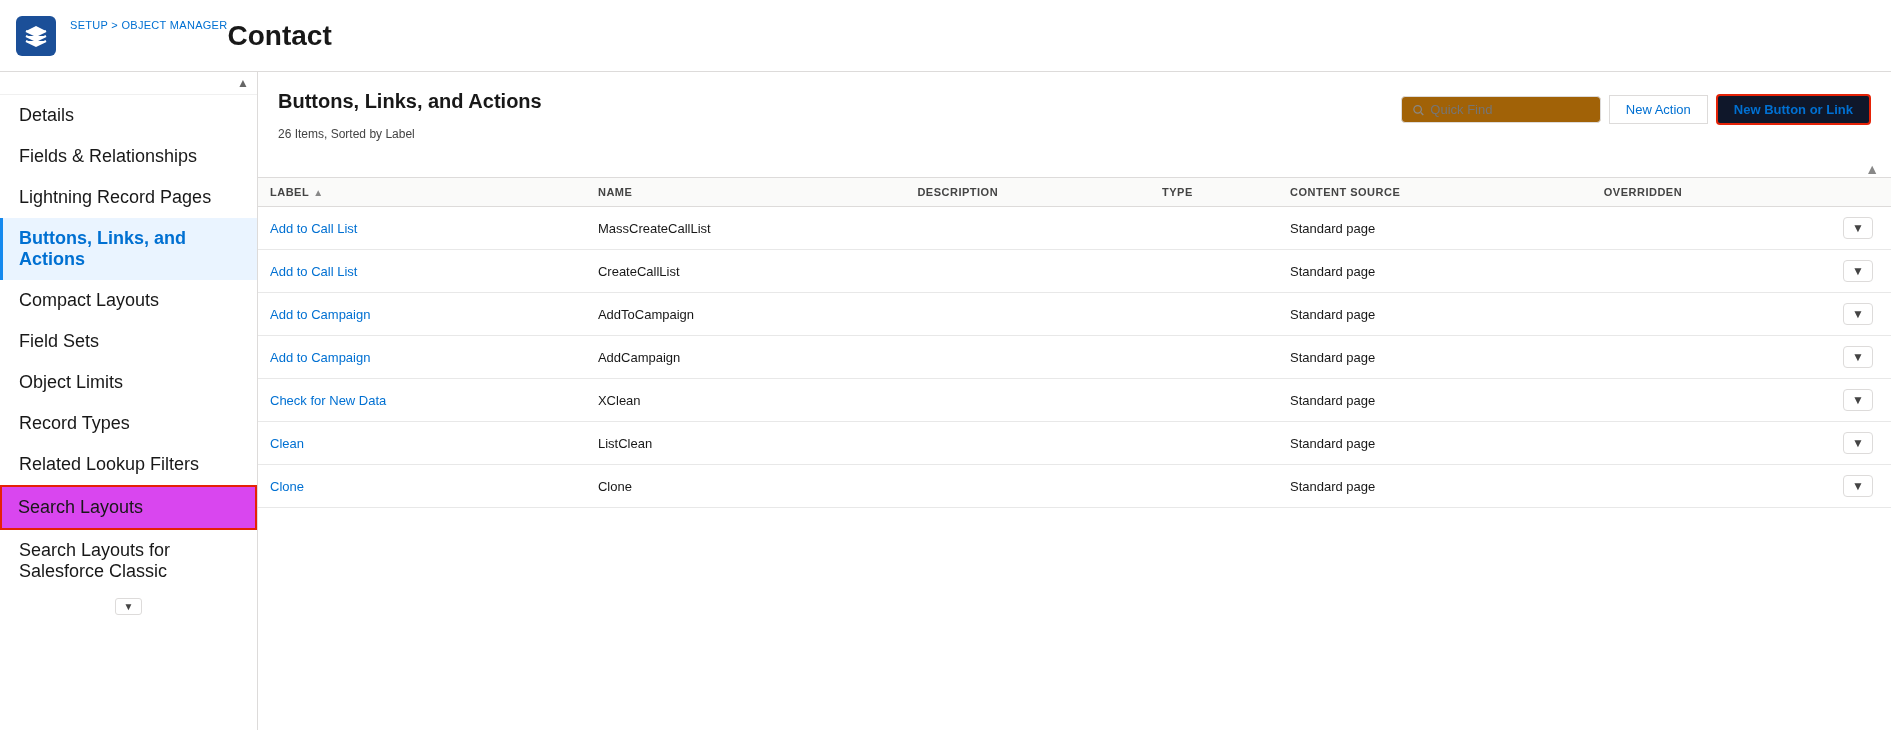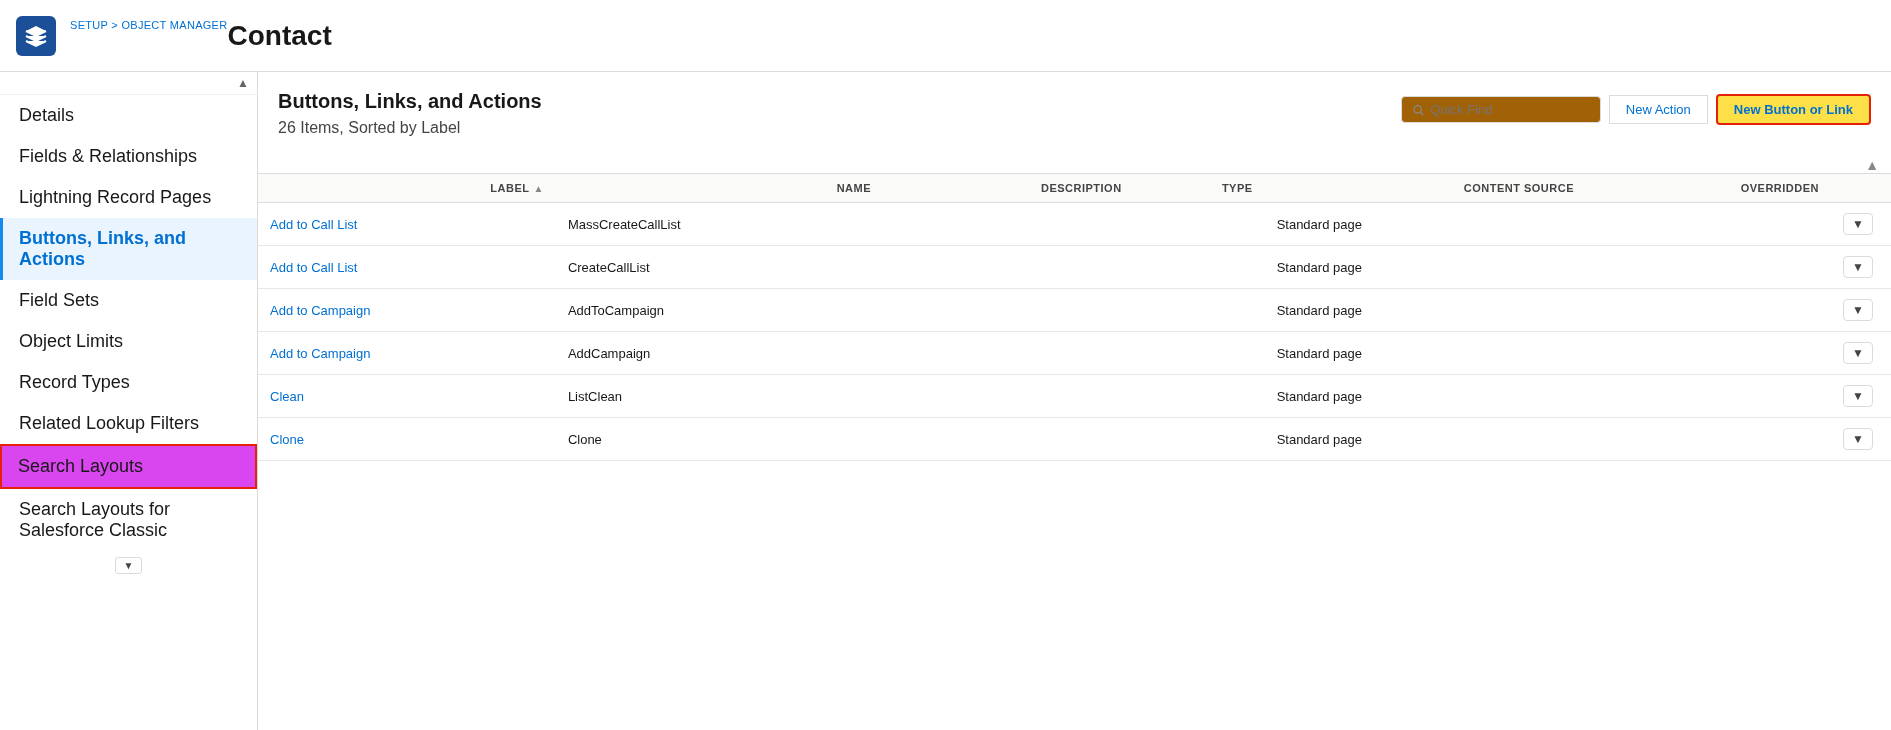--- a/index.html
+++ b/index.html
@@ -104,21 +104,21 @@
     
     .content-header {
       padding: 18px 20px 0 20px;
       display: flex;
       align-items: flex-start;
       justify-content: space-between;
       border-bottom: none;
     }
     .content-title-area { flex: 1; }
     .content-title { font-size: 20px; font-weight: 700; color: #181818; }
-    .content-subtitle { font-size: 16px; color: #444; margin-top: 6px; }
+    .content-subtitle { font-size: 12px; color: #444; margin-top: 14px; }
     .content-actions {
       display: flex;
       align-items: center;
       gap: 8px;
       margin-top: 4px;
     }
     .search-box {
       display: flex;
       align-items: center;
       border: 1px solid #dddbda;
@@ -136,21 +136,21 @@
       background: #fff;
       color: #0070d2;
       padding: 6px 16px;
       border-radius: 0;
       cursor: pointer;
       font-size: 13px;
       font-weight: 400;
     }
     .btn-primary-outline {
       border: 2px solid #e52207;
-      background: #fde047;
+      background: #0f172a;
       color: #0070d2;
       padding: 6px 16px;
       border-radius: 4px;
       cursor: pointer;
       font-size: 13px;
       font-weight: 600;
     }
 
     
     .table-wrapper {
@@ -160,21 +160,21 @@
     table {
       width: 100%;
       border-collapse: collapse;
       font-size: 13px;
     }
     thead tr {
       border-top: 1px solid #dddbda;
       border-bottom: 1px solid #dddbda;
     }
     thead th {
-      text-align: right;
+      text-align: left;
       padding: 8px 12px;
       font-size: 11px;
       font-weight: 700;
       color: #444;
       text-transform: uppercase;
       letter-spacing: 0.5px;
       background: #fafaf9;
       border-right: none;
     }
     thead th:last-child { width: 60px; }
@@ -237,20 +237,21 @@
   <div class="sidebar">
     <div class="sidebar-scroll-btn">
       <button>▲</button>
     </div>
 
     <div id="sidebar-items-container">
         <div class="sidebar-item">Details</div>
         <div class="sidebar-item">Fields &amp; Relationships</div>
         <div class="sidebar-item">Lightning Record Pages</div>
         <div class="sidebar-item active">Buttons, Links, and Actions</div>
+        <div class="sidebar-item">Compact Layouts</div>
         <div class="sidebar-item">Field Sets</div>
         <div class="sidebar-item">Object Limits</div>
         <div class="sidebar-item">Record Types</div>
         <div class="sidebar-item">Related Lookup Filters</div>
         <div class="sidebar-item highlighted">Search Layouts</div>
         <div class="sidebar-item">Search Layouts for Salesforce Classic</div>
       </div>
     <div class="sidebar-scroll-indicator">
       <button>▼</button>
     </div>
@@ -322,20 +323,29 @@
             <tr>
               <td>Add to Campaign</td>
               <td>AddCampaign</td>
               <td></td>
               <td></td>
               <td>Standard page</td>
               <td></td>
               <td><button class="dropdown-btn">▼</button></td>
             </tr>
             <tr>
+              <td>Check for New Data</td>
+              <td>XClean</td>
+              <td></td>
+              <td></td>
+              <td>Standard page</td>
+              <td></td>
+              <td><button class="dropdown-btn">▼</button></td>
+            </tr>
+            <tr>
               <td>Clean</td>
               <td>ListClean</td>
               <td></td>
               <td></td>
               <td>Standard page</td>
               <td></td>
               <td><button class="dropdown-btn">▼</button></td>
             </tr>
             <tr>
               <td>Clone</td>

